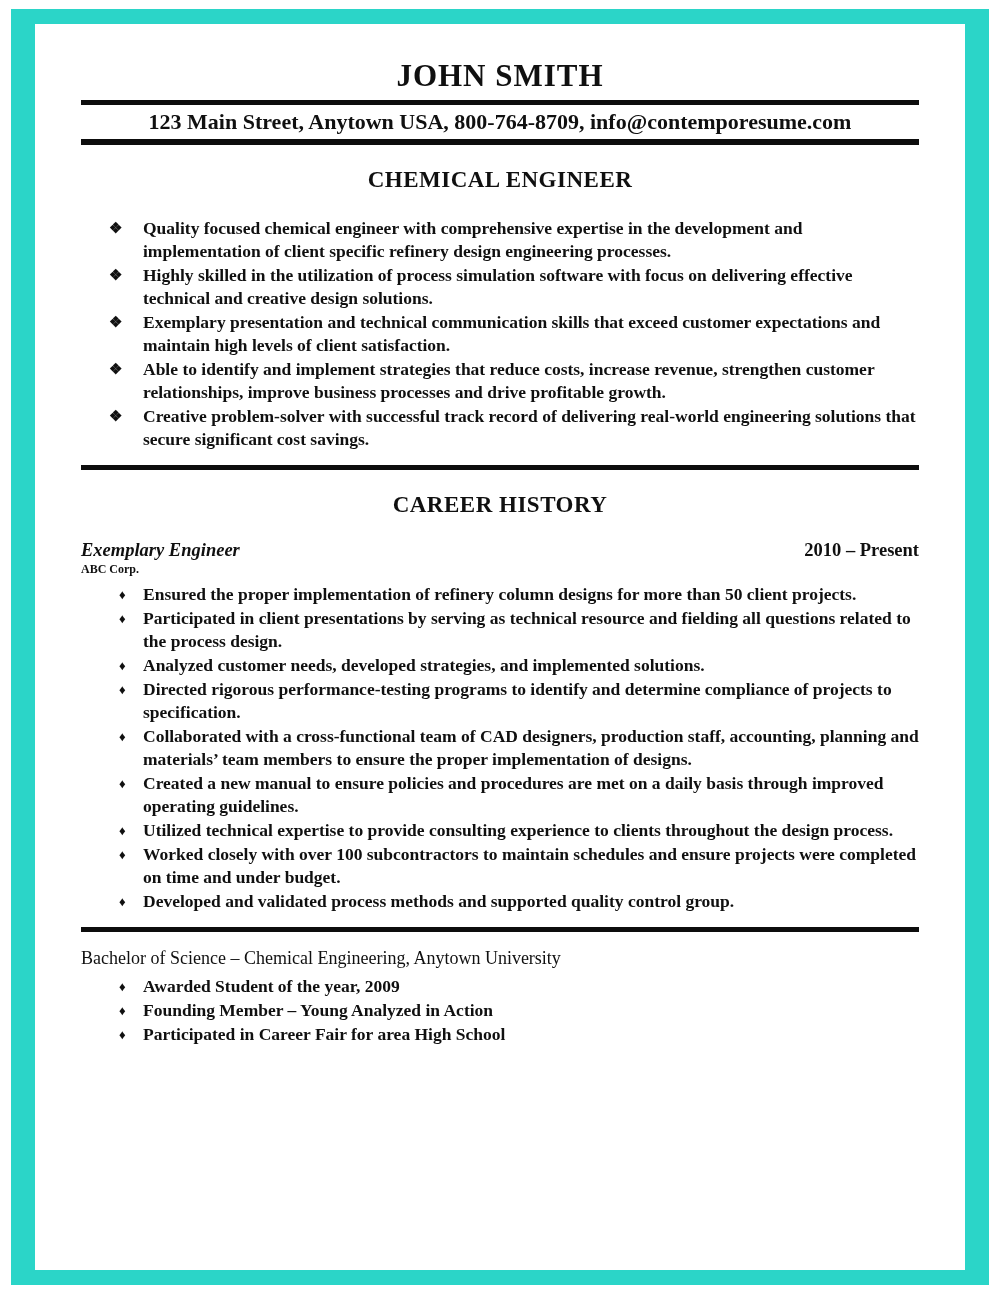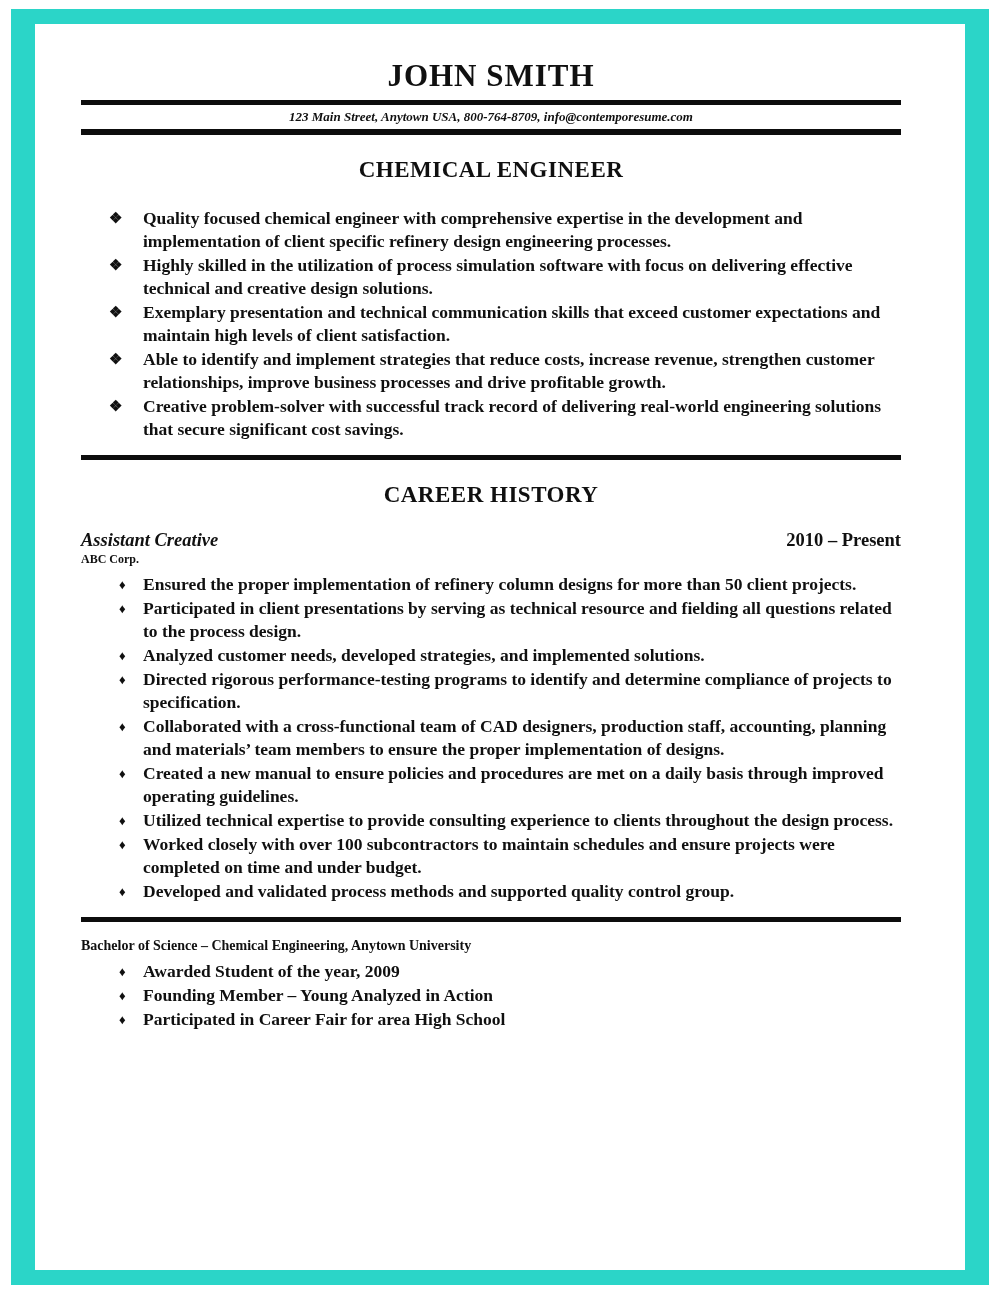--- a/index.html
+++ b/index.html
@@ -11,29 +11,29 @@
   }
   .page { width: 1000px; height: 1294px; background: #fff; padding: 9px 11px; }
   .frame {
     width: 100%; height: 100%;
     border-style: solid;
     border-color: var(--accent, #2bd5c8);
     border-width: 15px 24px;
     background: #fff;
     overflow: hidden;
   }
-  .content { padding: 24px 64px 0 46px; }
+  .content { padding: 24px 46px 0 46px; }
 
   h1.name {
     text-align: center; font-size: 31px; font-weight: bold;
     letter-spacing: 1px; margin-top: 10px;
   }
   .rule { height: 5px; background: #0d0d0d; margin: 6px 0 4px 0; }
   .rule.thick { height: 6px; margin: 4px 0 0 0; }
-  p.contact { text-align: center; font-weight: bold; font-size: 13px; margin: 3px 0 4px 0; font-style: italic; }
+  p.contact { text-align: center; font-weight: bold; font-size: 22px; margin: 3px 0 4px 0; }
 
   h2.section-heading {
     text-align: center; font-size: 23px; font-weight: bold;
     letter-spacing: .5px; margin-top: 22px;
   }
 
   ul.bullets { list-style: none; margin: 24px 0 14px 28px; }
   ul.bullets li {
     display: flex; align-items: flex-start;
     font-size: 17.5px; font-weight: bold; line-height: 23px;
@@ -47,21 +47,21 @@
   ul.bullets.dev { margin-top: 2px; }
 
   .divider-mid { margin-top: 14px; }
 
   .job-row {
     display: flex; justify-content: space-between; align-items: baseline;
     margin-top: 22px; font-size: 18.5px; font-weight: bold;
   }
   .job-title { font-style: italic; }
   .company { font-weight: bold; font-size: 12px; margin: 1px 0 6px 0; }
-  .degree { font-weight: bold; font-size: 14px; margin: 16px 0 6px 0; }
+  .degree { font-weight: normal; font-size: 18px; margin: 16px 0 6px 0; }
 </style>
 </head>
 <body>
 
 <div class="page">
   <div class="frame">
     <div class="content">
 
       <h1 class="name">JOHN SMITH</h1>
       <div class="rule"></div>
@@ -90,21 +90,21 @@
         <li>
           <span class="marker">❖</span>
           <span class="txt">Creative problem-solver with successful track record of delivering real-world engineering solutions that secure significant cost savings.</span>
         </li>
       </ul>
 
       <div class="rule divider-mid"></div>
       <h2 class="section-heading">CAREER HISTORY</h2>
 
       <div class="job-row">
-        <span class="job-title">Assistant Creative</span>
+        <span class="job-title">Exemplary Engineer</span>
         <span class="job-dates">2010 – Present</span>
       </div>
       <div class="company">ABC Corp.</div>
 
       <ul class="bullets job">
         <li>
           <span class="marker">♦</span>
           <span class="txt">Ensured the proper implementation of refinery column designs for more than 50 client projects.</span>
         </li>
         <li>

